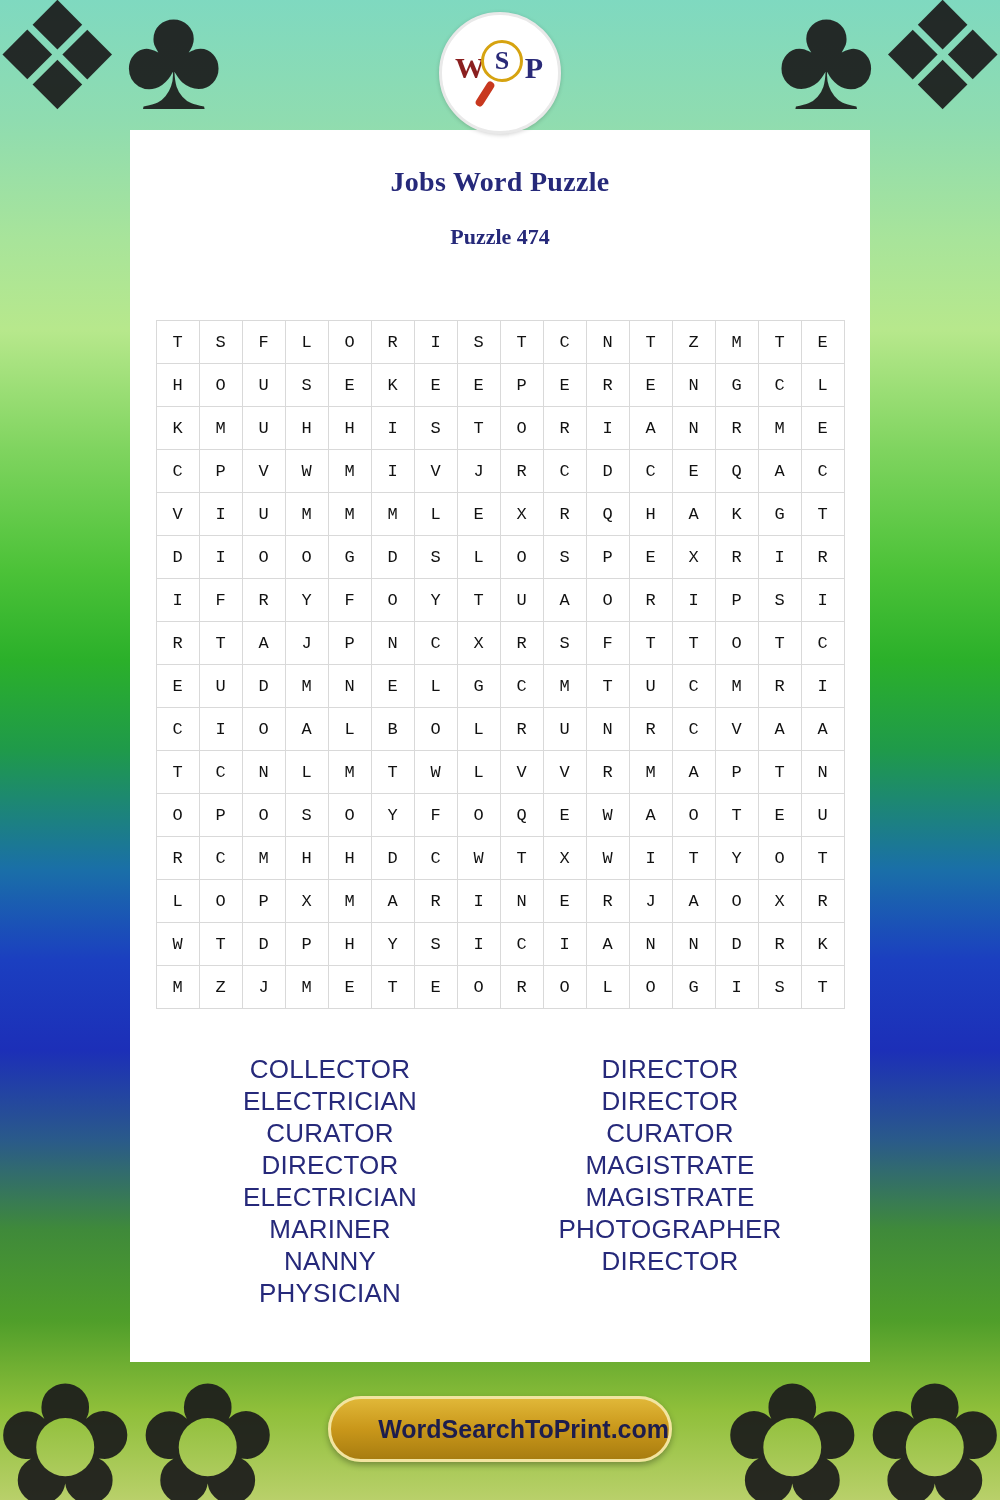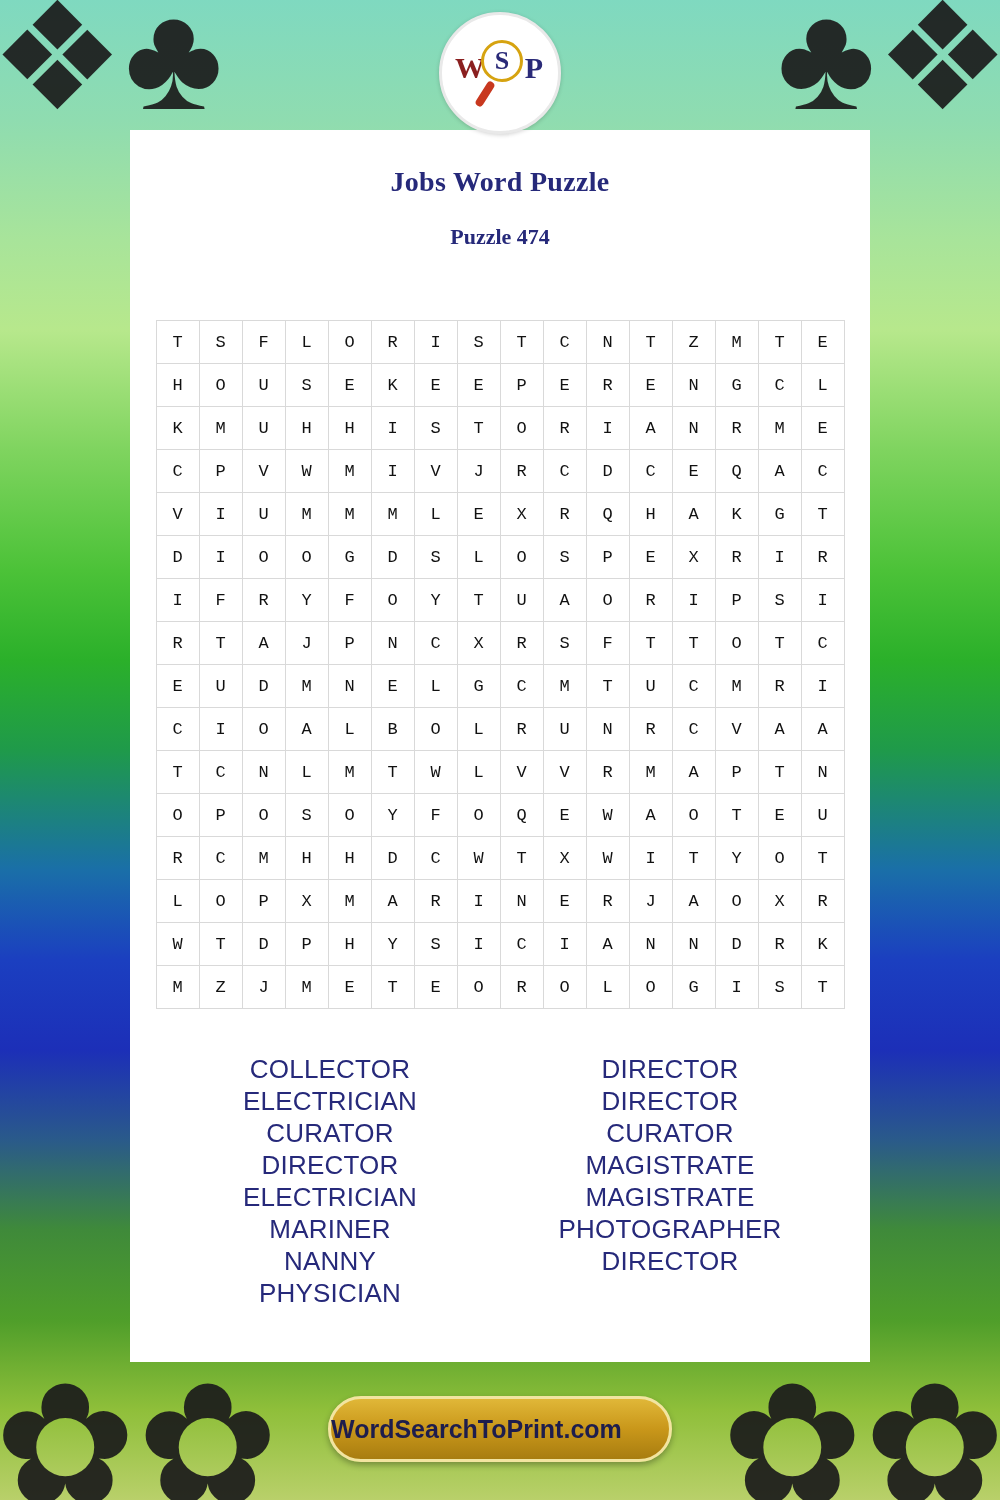--- a/index.html
+++ b/index.html
@@ -139,21 +139,21 @@
   }
 
   .footer-btn {
     position: absolute;
     left: 50%; margin-left: -172px;
     bottom: 38px;
     width: 344px; height: 66px;
     border-radius: 33px;
     background: linear-gradient(180deg, #e0b738 0%, #c9971a 50%, #a87d10 100%);
     border: 3px solid #f2e4a0;
-    display: flex; align-items: center; justify-content: flex-start;
+    display: flex; align-items: center; justify-content: flex-end;
     box-shadow: 0 3px 6px rgba(0,0,0,0.3);
     z-index: 6;
   }
   .footer-btn span {
     font-family: "Liberation Sans", sans-serif;
     font-weight: bold;
     font-size: 25px;
     color: #1d1d4d;
   }
 </style>

